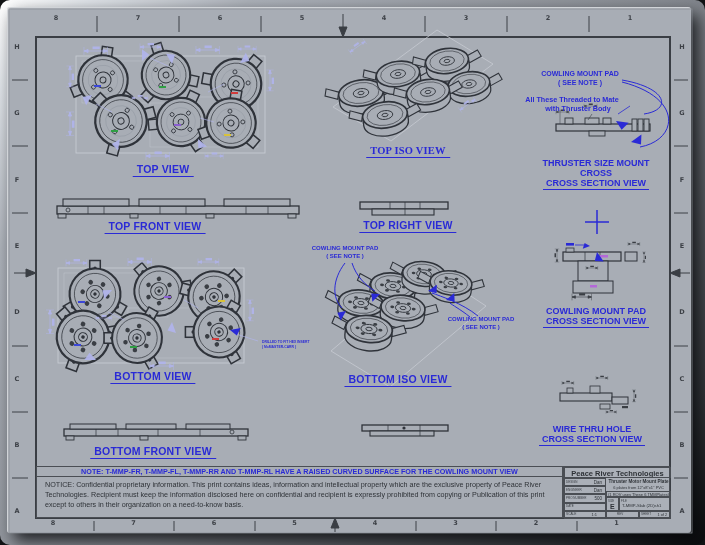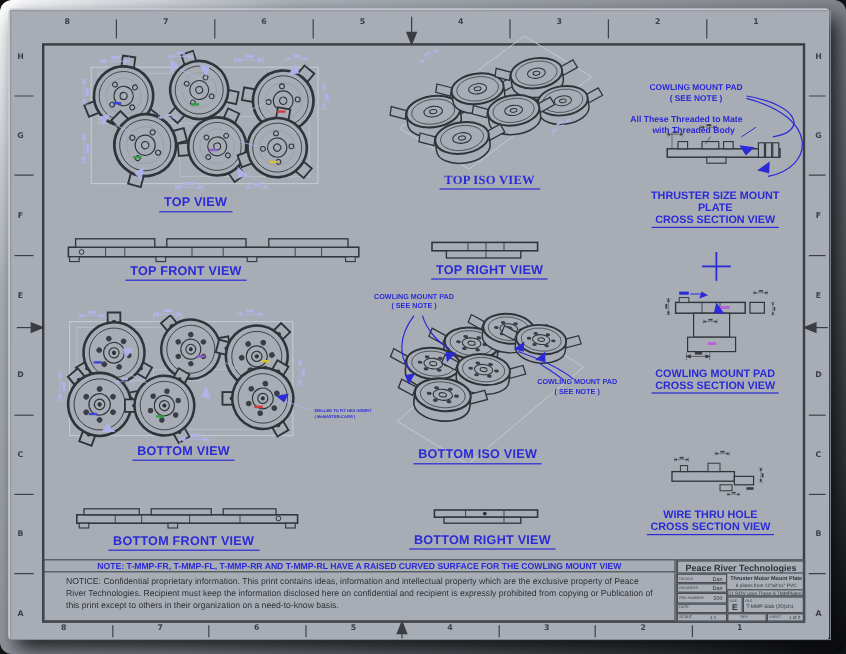--- a/index.html
+++ b/index.html
@@ -14,21 +14,21 @@
   .vl{position:absolute;transform:translateX(-50%);color:#2a2ad6;font:bold 10.5px "Liberation Sans",sans-serif;
       letter-spacing:.2px;border-bottom:1.3px solid #2a2ad6;padding:0 4px 1px;white-space:nowrap;}
   .st{position:absolute;transform:translateX(-50%);color:#2a2ad6;font:bold 9px "Liberation Sans",sans-serif;white-space:nowrap;}
   .st.ul{border-bottom:1.2px solid #2a2ad6;padding:0 3px 1px;}
   .ann{position:absolute;transform:translateX(-50%);color:#2a2ad6;font:bold 7px "Liberation Sans",sans-serif;white-space:nowrap;}
   .ann.s{font-size:6px;}
   .tiny{position:absolute;color:#2a2ad6;font:bold 3.4px "Liberation Sans",sans-serif;white-space:nowrap;}
   .notebar{position:absolute;left:36px;top:466px;width:527px;height:11px;border:1px solid #4a4e54;box-sizing:border-box;
       color:#2a2ad6;font:bold 7.2px "Liberation Sans",sans-serif;text-align:center;line-height:9px;overflow:hidden;}
   .notice{position:absolute;left:36px;top:477px;width:527px;height:41px;border:1px solid #4a4e54;border-top:none;box-sizing:border-box;
-      color:#2e3237;font:7.2px "Liberation Sans",sans-serif;line-height:1.42;padding:3px 18px;white-space:pre-line;overflow:hidden;}
+      color:#2e3237;font:7.2px "Liberation Sans",sans-serif;line-height:1.42;padding:3px 8px;white-space:pre-line;overflow:hidden;}
   .tb{position:absolute;left:563px;top:466px;width:107px;height:52px;border:1px solid #4a4e54;box-sizing:border-box;background:#abb0b8;}
   .tb .cell{position:absolute;box-sizing:border-box;border:0.5px solid #4a4e54;overflow:hidden;}
   .tb .lab{position:absolute;left:1px;top:0.5px;font:3px "Liberation Sans",sans-serif;color:#3a3e44;}
   .tb .val{position:absolute;right:3px;bottom:0.5px;font:4.5px "Liberation Sans",sans-serif;color:#2e3237;}
   .hot{position:absolute;background:transparent;}
 </style>
 </head>
 <body>
 
 <div class="stage">
@@ -442,34 +442,33 @@
         <div class="zn" style="left: 682px; top: 507.1px;">A</div>
       </div>
 
     <div class="vl" style="left:163px;top:163px;">TOP VIEW</div>
     <div class="vl" style="left:408px;top:145px;font-family:Liberation Serif, serif;">TOP ISO VIEW</div>
     <div class="vl" style="left:155px;top:220px;">TOP FRONT VIEW</div>
     <div class="vl" style="left:408px;top:219px;">TOP RIGHT VIEW</div>
     <div class="vl" style="left:153px;top:370px;">BOTTOM VIEW</div>
     <div class="vl" style="left:398px;top:373px;">BOTTOM ISO VIEW</div>
     <div class="vl" style="left:153px;top:445px;">BOTTOM FRONT VIEW</div>
-    <div class="vl" style="left:402px;top:444px;">BOTTOM RIGHT VIEW</div>
 
     <div class="st" style="left:596px;top:158px;">THRUSTER SIZE MOUNT</div>
-    <div class="st" style="left:596px;top:168px;">PLATE</div>
+    <div class="st" style="left:596px;top:168px;">CROSS</div>
     <div class="st ul" style="left:596px;top:178px;">CROSS SECTION VIEW</div>
     <div class="st" style="left:596px;top:306px;">COWLING MOUNT PAD</div>
     <div class="st ul" style="left:596px;top:316px;">CROSS SECTION VIEW</div>
     <div class="st" style="left:592px;top:424px;">WIRE THRU HOLE</div>
     <div class="st ul" style="left:592px;top:434px;">CROSS SECTION VIEW</div>
 
     <div class="ann" style="left:580px;top:70px;">COWLING MOUNT PAD</div>
     <div class="ann" style="left:580px;top:79px;">( SEE NOTE )</div>
     <div class="ann" style="left:572px;top:95px;font-size:7.2px;">All These Threaded to Mate</div>
-    <div class="ann" style="left:578px;top:104px;font-size:7.2px;">with Threaded Body</div>
+    <div class="ann" style="left:578px;top:104px;font-size:7.2px;">with Thruster Body</div>
     <div class="ann s" style="left:345px;top:245px;">COWLING MOUNT PAD</div>
     <div class="ann s" style="left:345px;top:253px;">( SEE NOTE )</div>
     <div class="ann s" style="left:481px;top:316px;">COWLING MOUNT PAD</div>
     <div class="ann s" style="left:481px;top:324px;">( SEE NOTE )</div>
     <div class="tiny" style="left:262px;top:340px;">DRILLED TO FIT HEX INSERT</div>
     <div class="tiny" style="left:262px;top:345px;">( McMASTER-CARR )</div>
 
     <div class="notebar">NOTE: T-MMP-FR, T-MMP-FL, T-MMP-RR AND T-MMP-RL HAVE A RAISED CURVED SURFACE FOR THE COWLING MOUNT VIEW</div>
     <div class="notice">NOTICE: Confidential proprietary information. This print contains ideas, information and intellectual property which are the exclusive property of Peace River Technologies. Recipient must keep the information disclosed here on confidential and recipient is expressly prohibited from copying or Publication of this print except to others in their organization on a need-to-know basis.</div>
 

